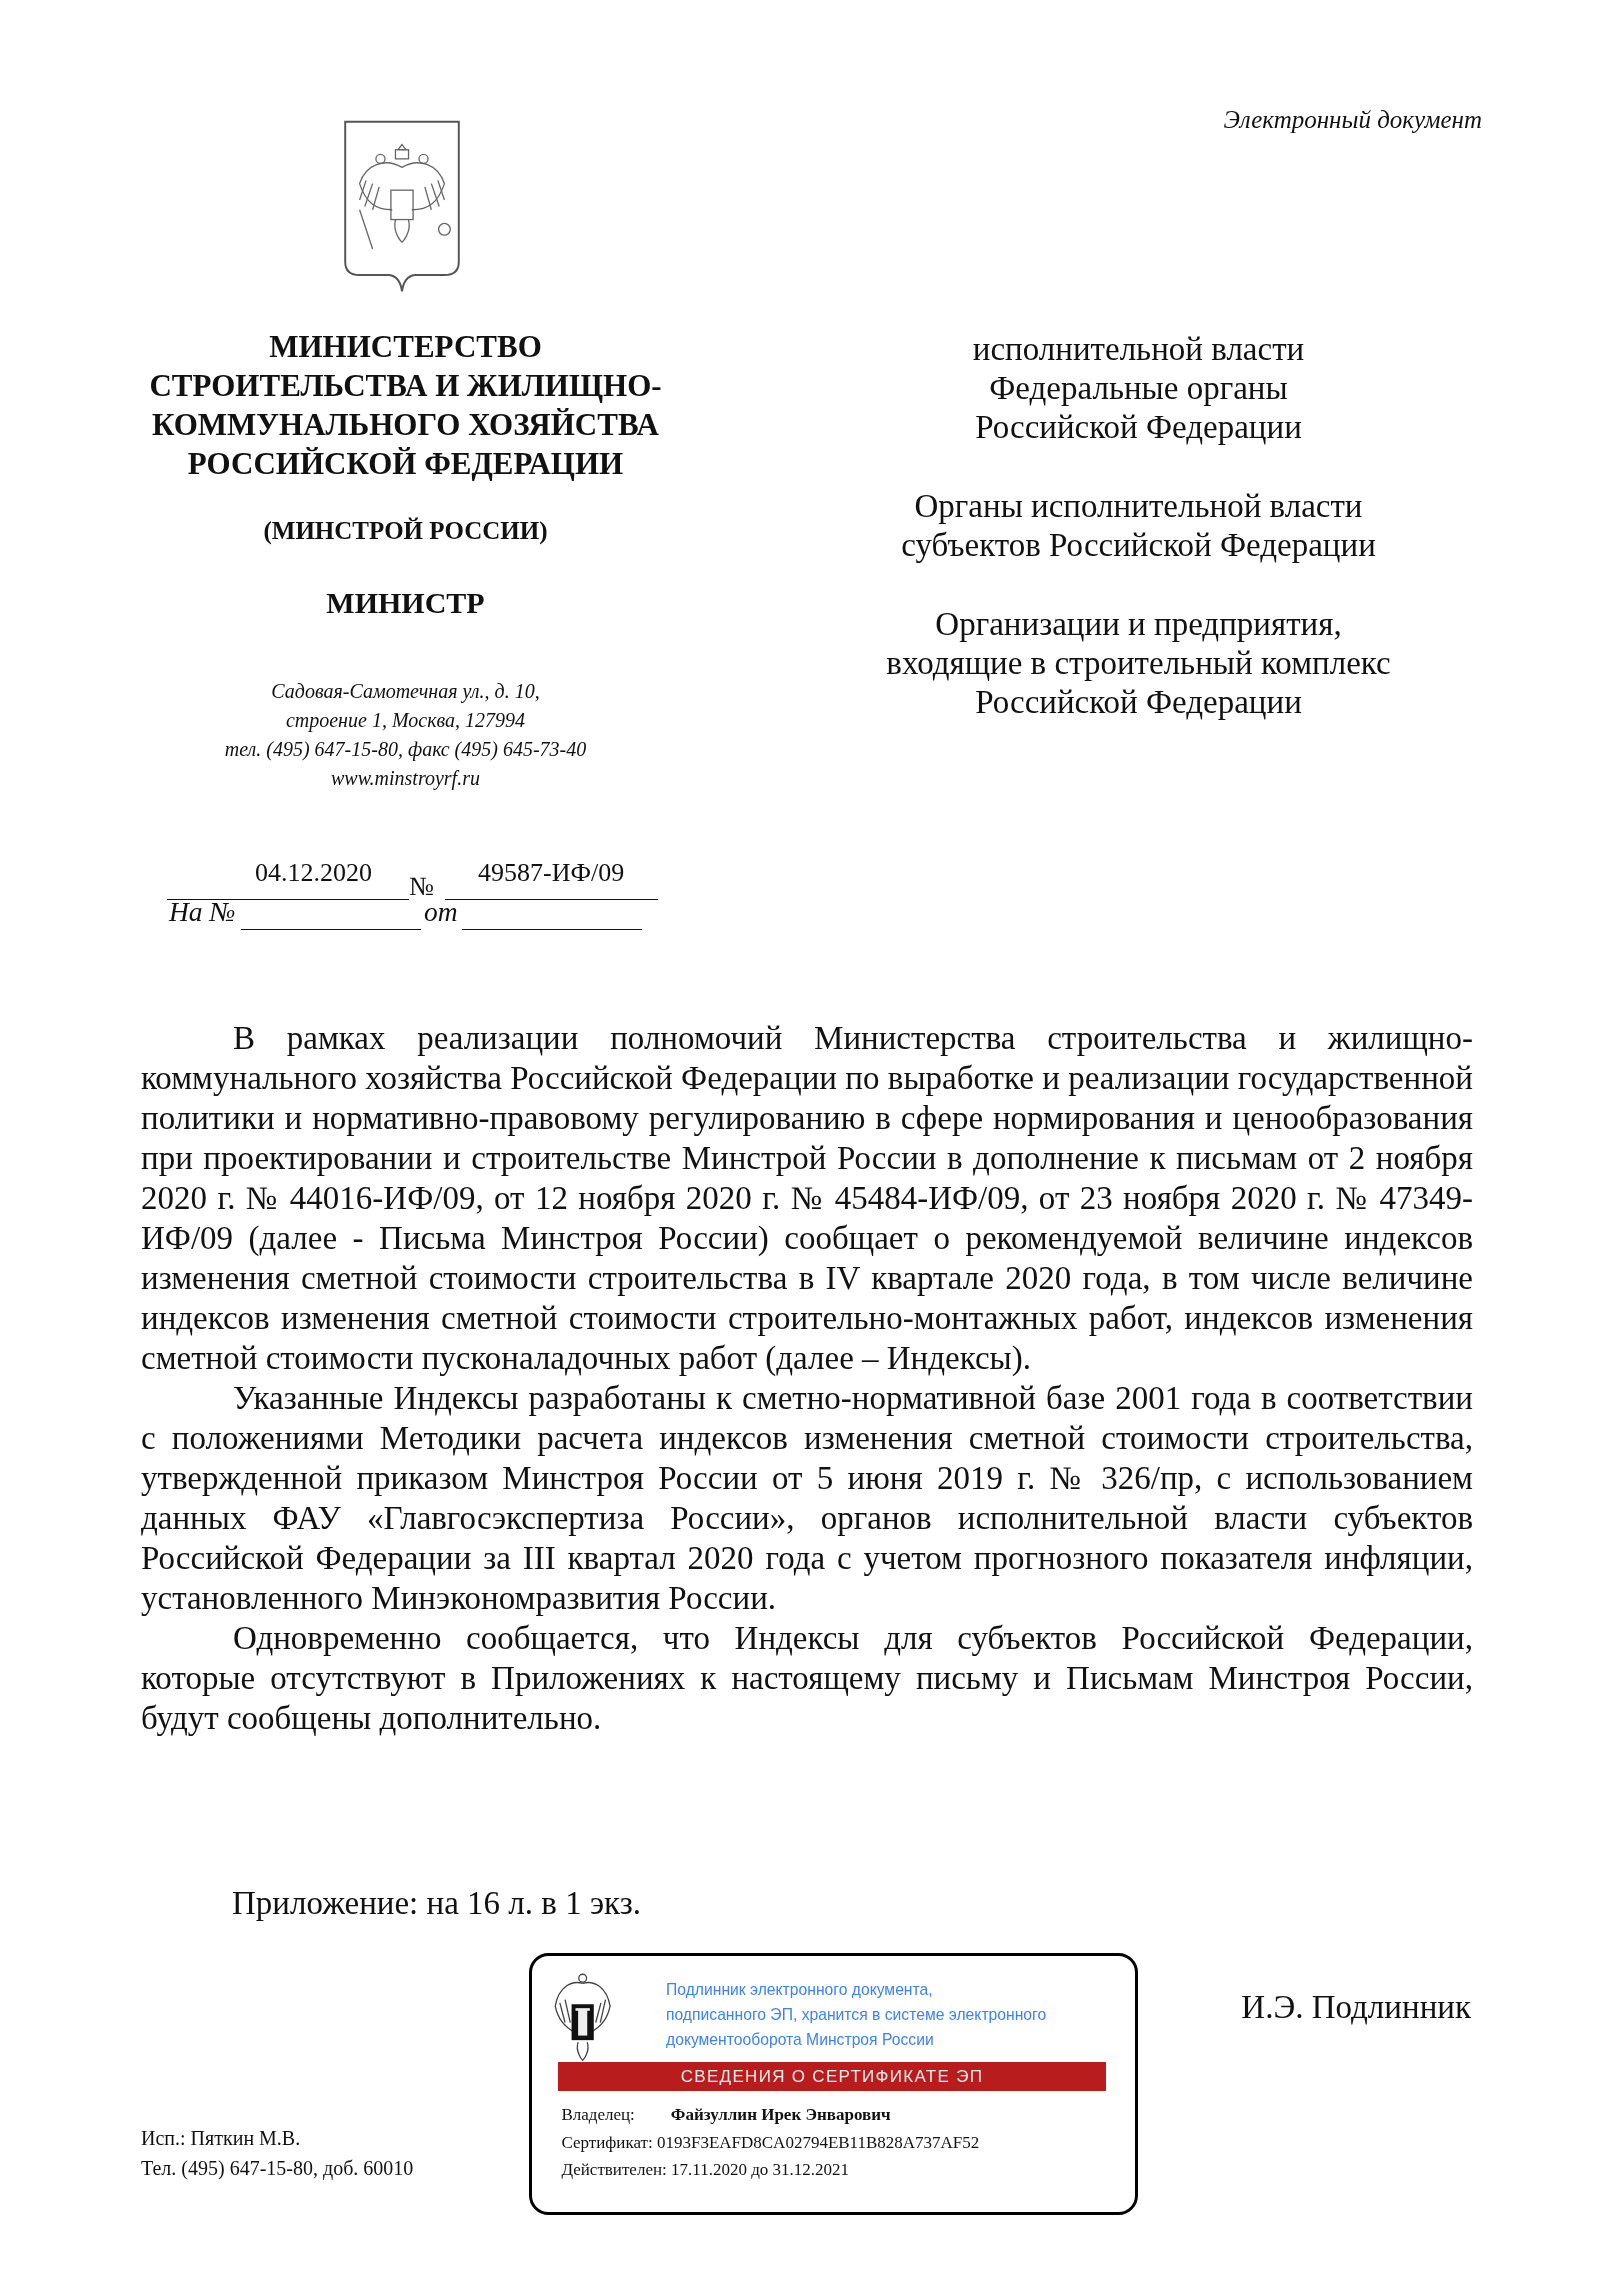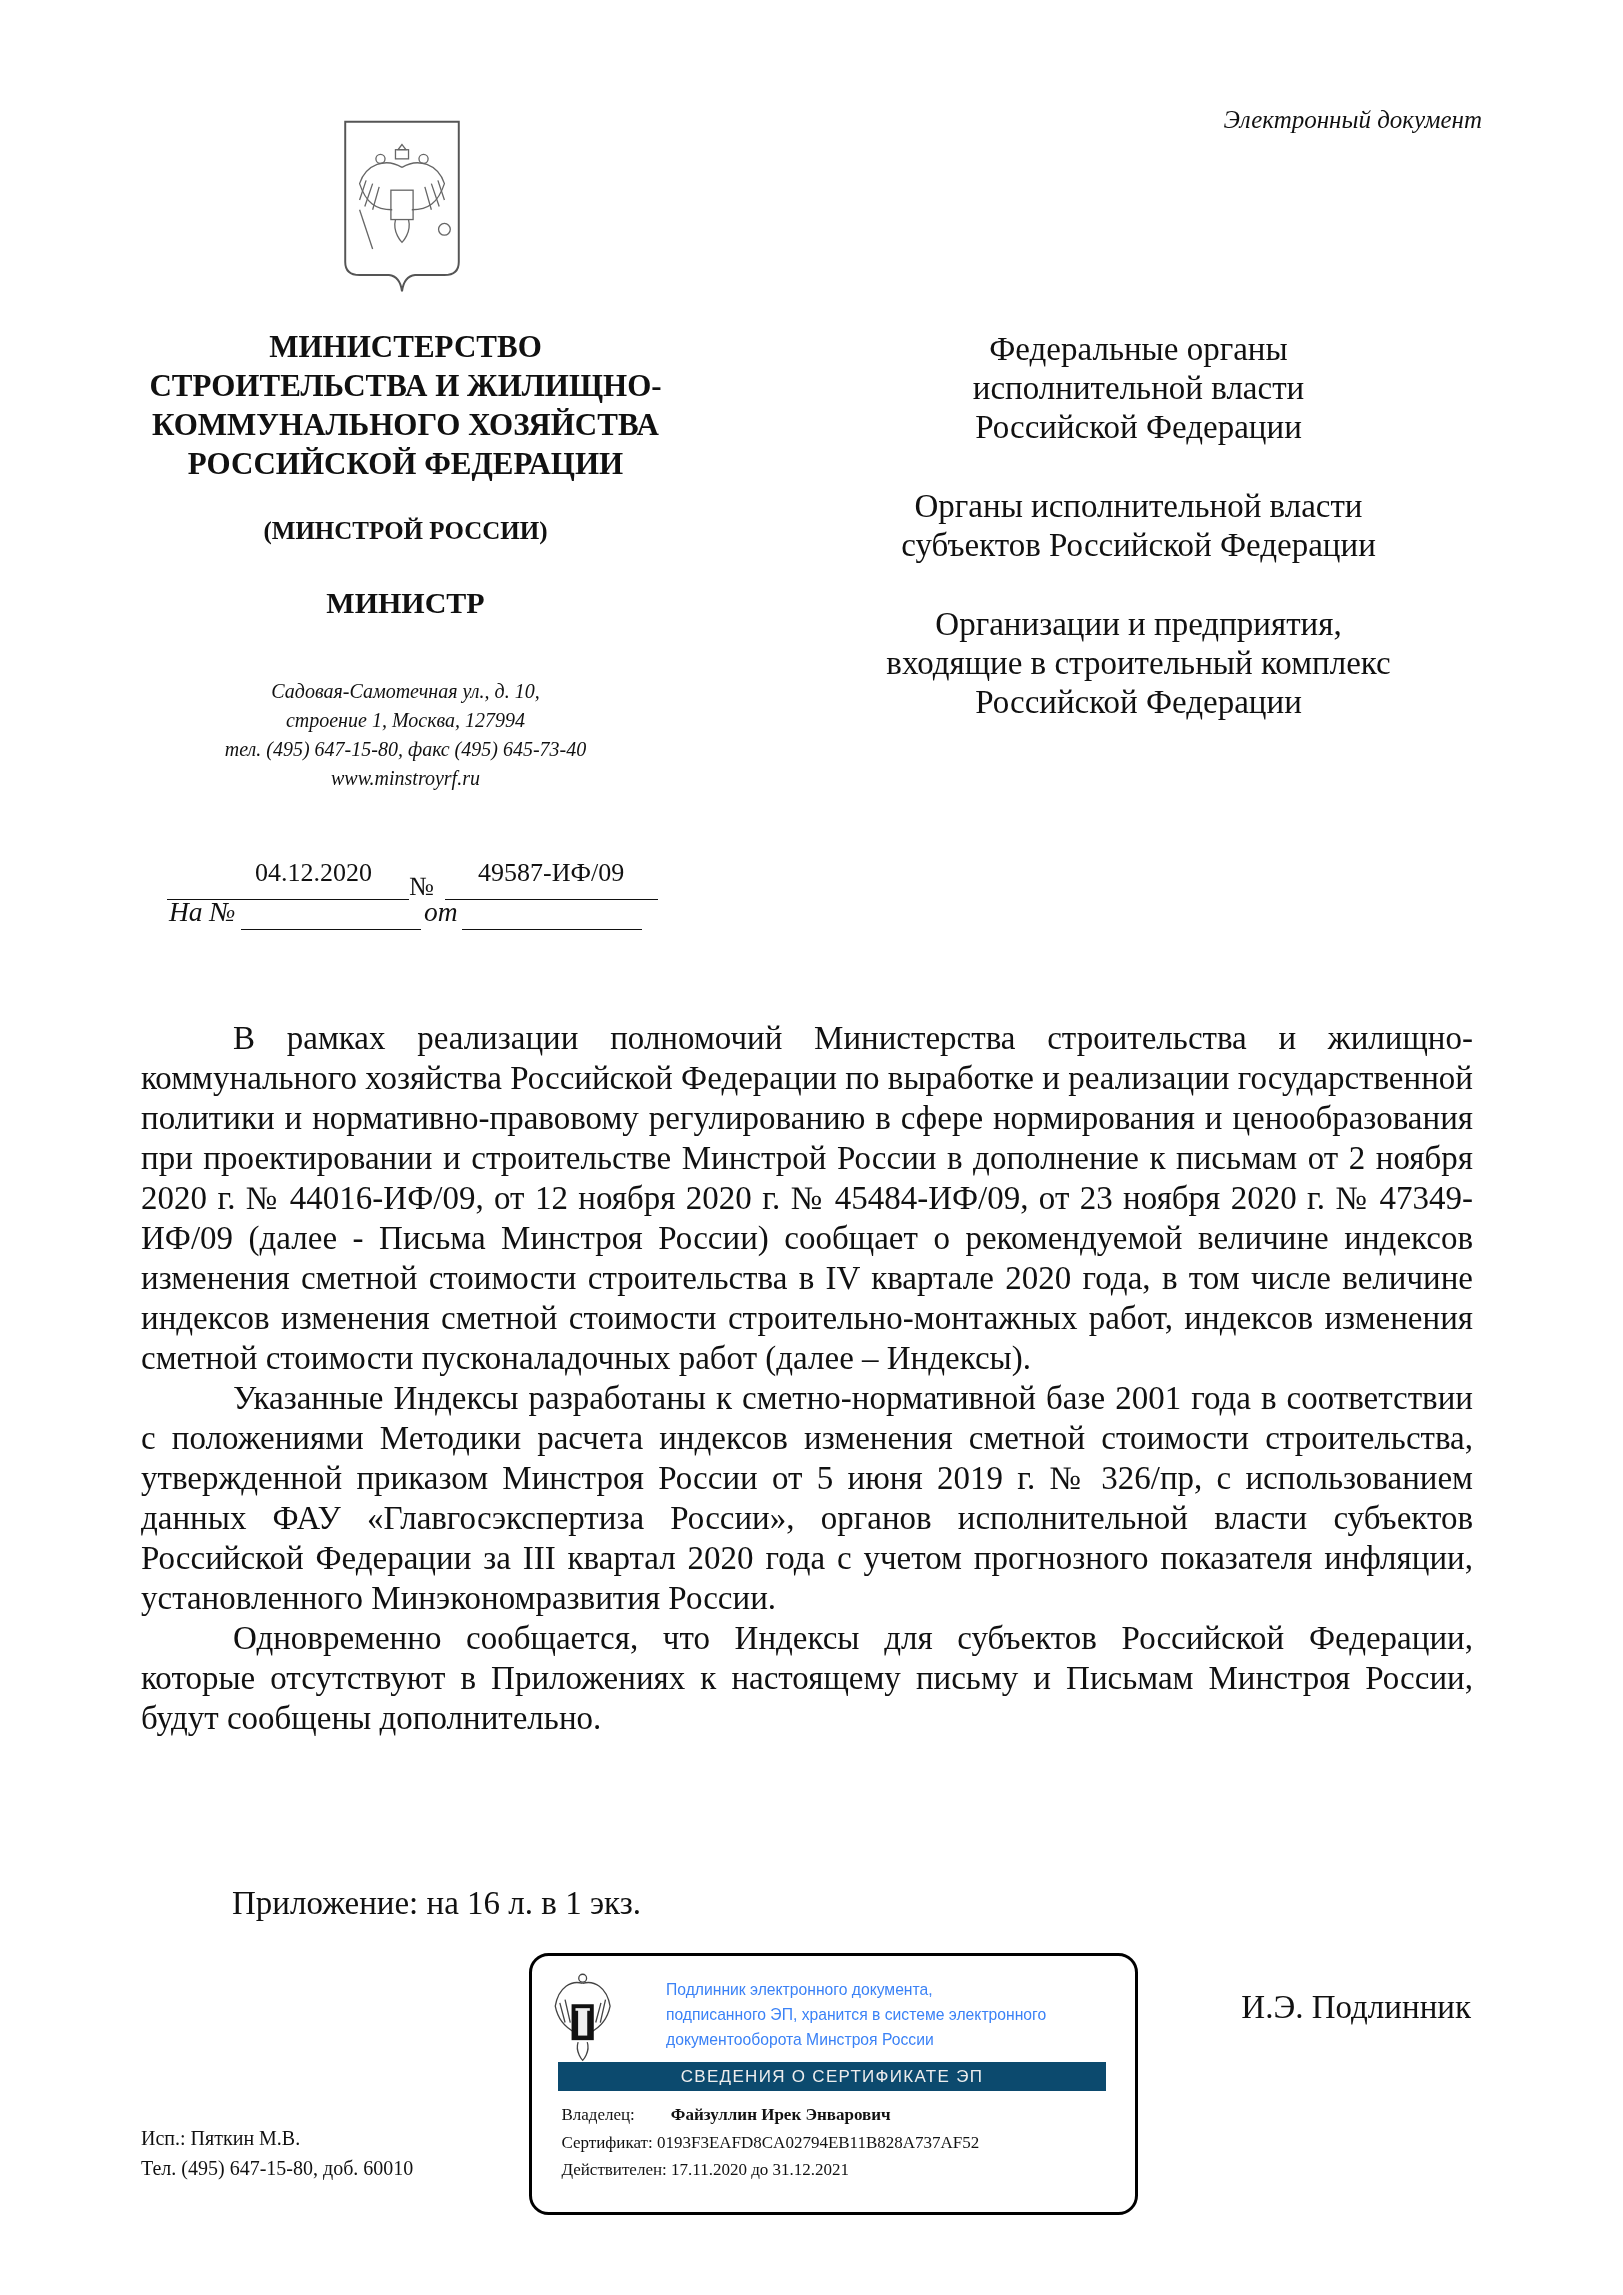--- a/index.html
+++ b/index.html
@@ -60,21 +60,21 @@
     left: 529px; top: 1953px; width: 609px; height: 262px;
     border: 3.3px solid #000; border-radius: 19.6px; box-sizing: border-box;
     font-family: "Liberation Sans", "DejaVu Sans", sans-serif;
   }
   .esign .emblem { position: absolute; left: 19.6px; top: 14.4px; width: 62px; height: 92px; }
   .esign .orig {
     position: absolute; left: 134px; top: 21px; font-size: 15.7px; line-height: 25px; color: #3b82f6;
   }
   .esign .bar {
     position: absolute; left: 26px; top: 106px; width: 548px; height: 29.4px;
-    background: #0c4a6e; color: #eee; font-size: 17px; letter-spacing: 1.3px;
+    background: #b91c1c; color: #eee; font-size: 17px; letter-spacing: 1.3px;
     text-align: center; line-height: 29.4px;
   }
   .esign .rows {
     position: absolute; left: 29.4px; top: 145px; font-family: "Liberation Serif", serif;
     font-size: 17px; line-height: 27.5px;
   }
   .esign .owner-name { font-weight: bold; margin-left: 36px; }
 
   .signer { right: 152px; top: 1989px; font-size: 33px; }
 
@@ -127,22 +127,22 @@
 </div>
 
 <div class="abs onref">
   <span class="lbl1">На №</span>
   <span class="u3"></span>
   <span class="lbl2">от</span>
   <span class="u4"></span>
 </div>
 
 <div class="abs addr-block ab1">
+  <div>исполнительной власти</div>
   <div>Федеральные органы</div>
-  <div>исполнительной власти</div>
   <div>Российской Федерации</div>
 </div>
 <div class="abs addr-block ab2">
   <div>Органы исполнительной власти</div>
   <div>субъектов Российской Федерации</div>
 </div>
 <div class="abs addr-block ab3">
   <div>Организации и предприятия,</div>
   <div>входящие в строительный комплекс</div>
   <div>Российской Федерации</div>

